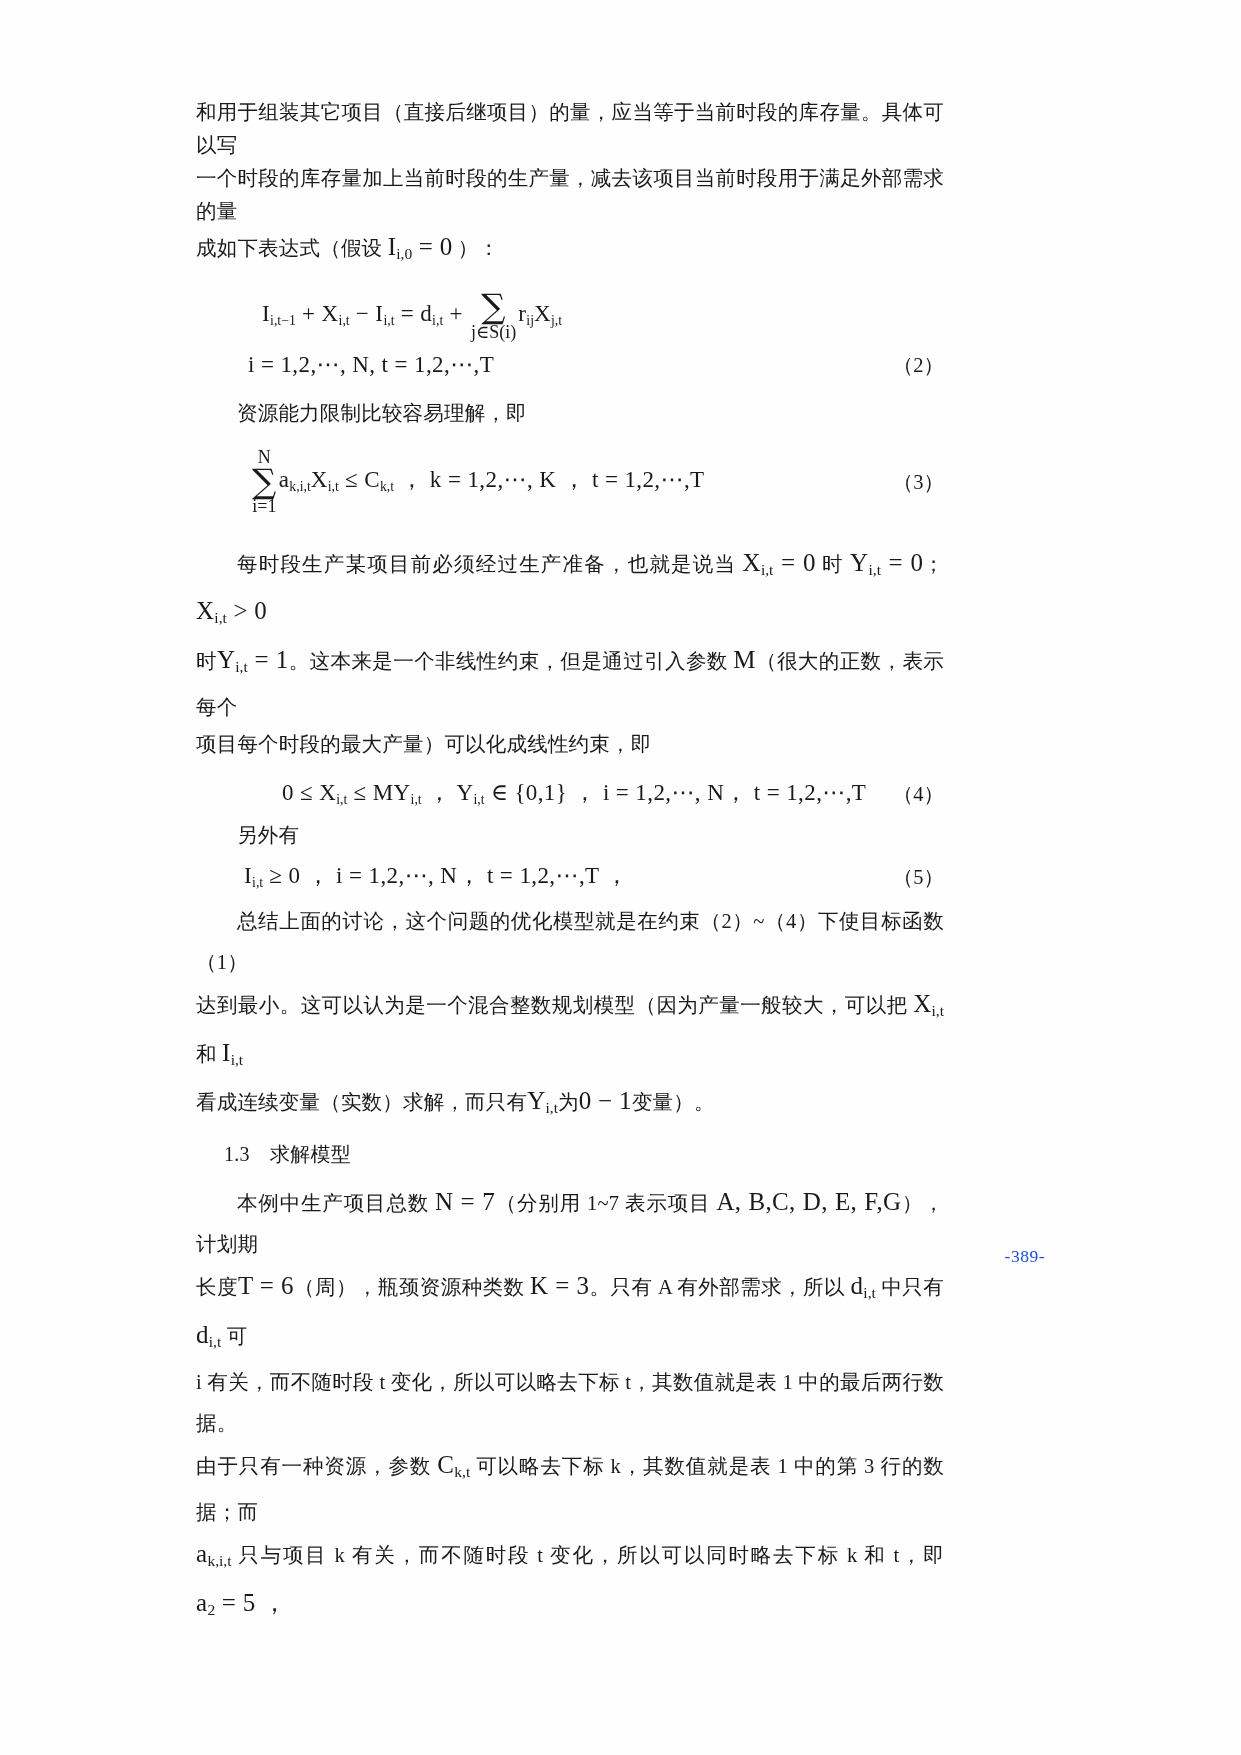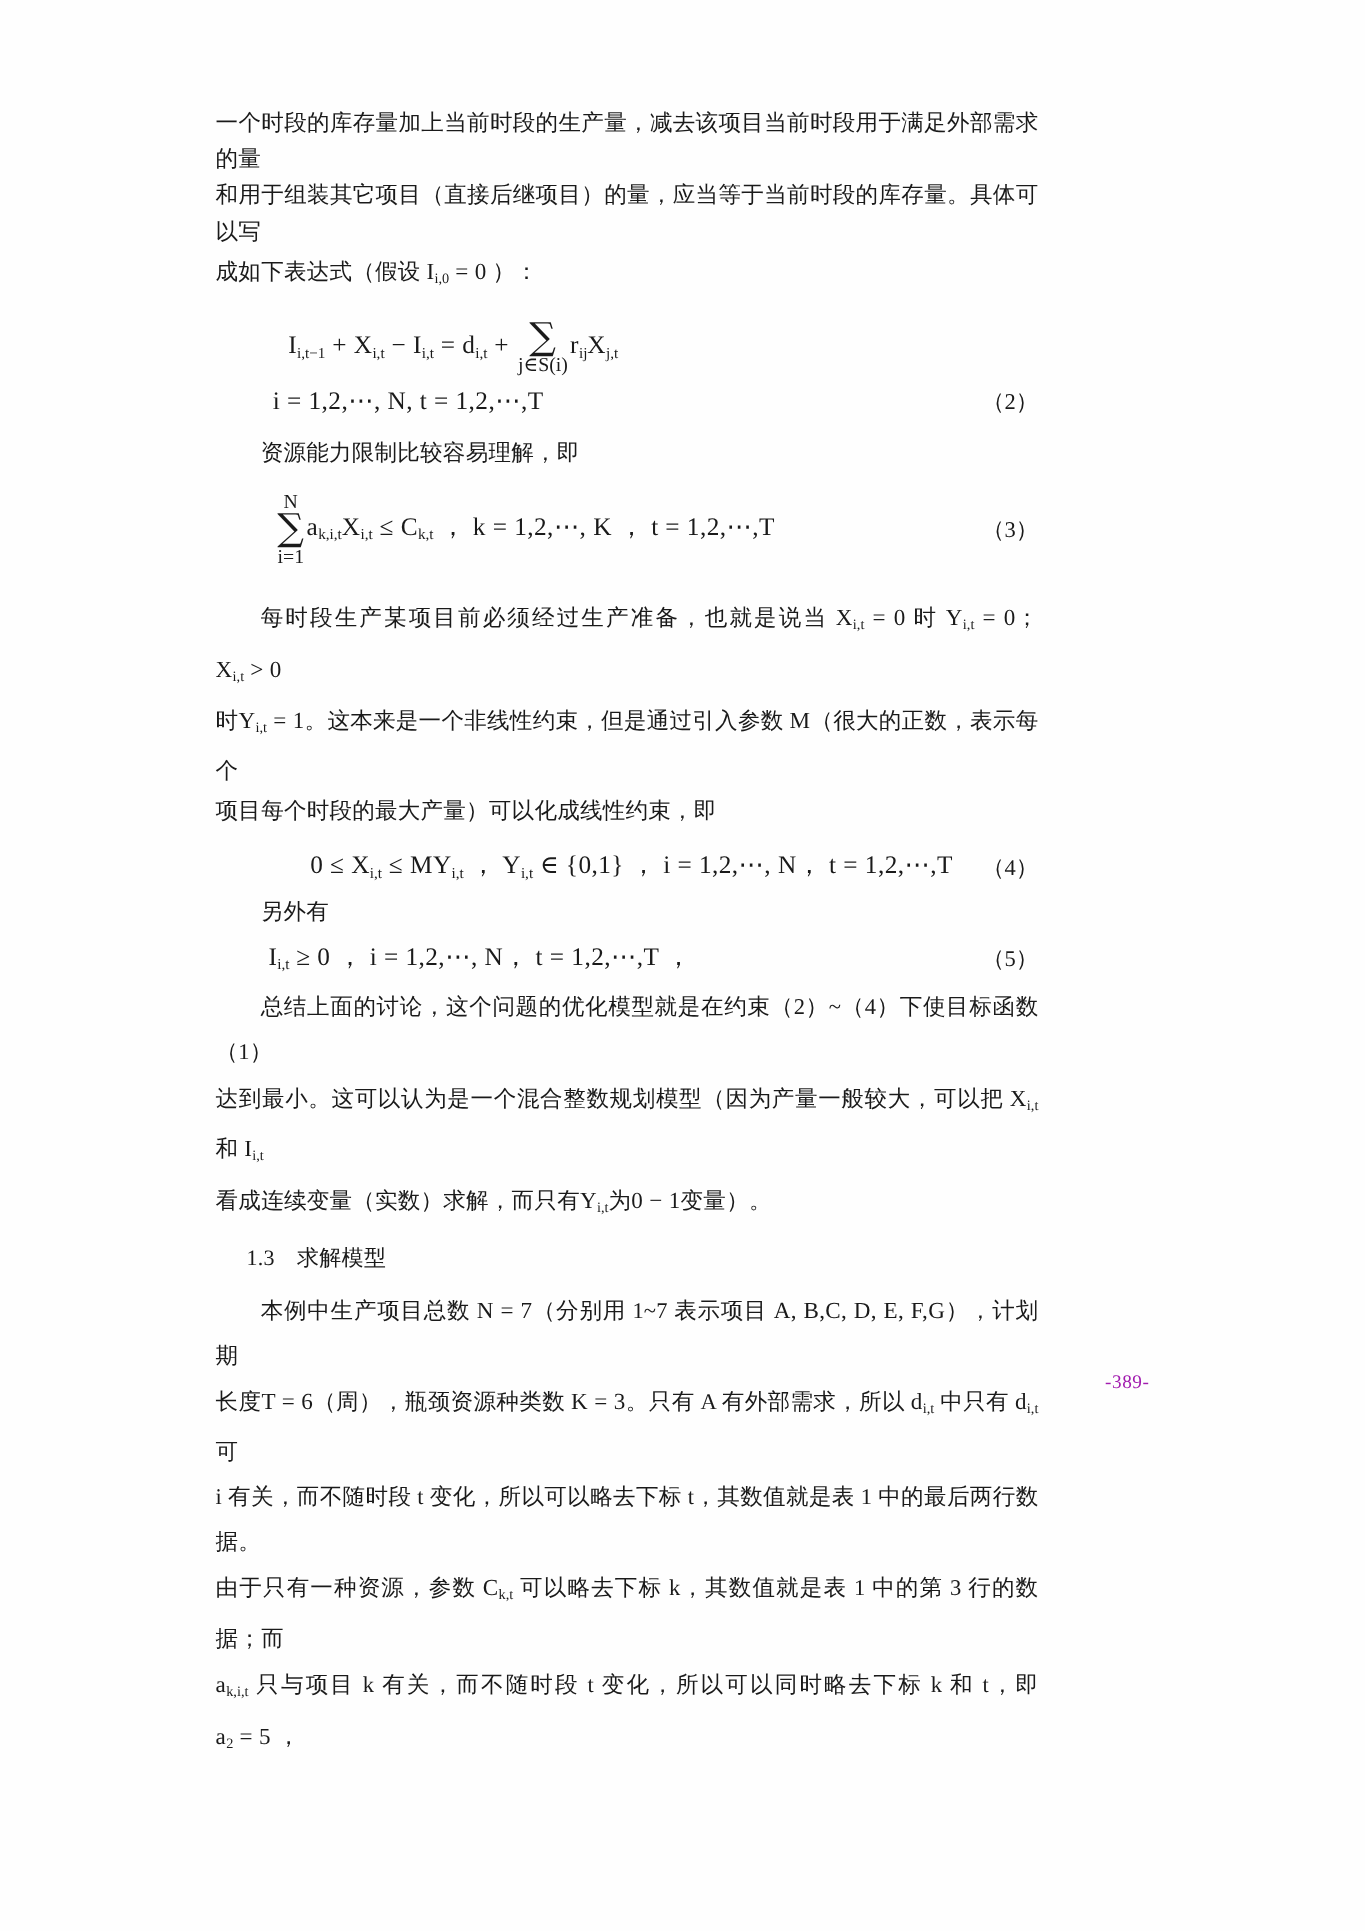--- a/index.html
+++ b/index.html
@@ -35,21 +35,21 @@
     text-justify: inter-ideograph;
     margin: 0;
     letter-spacing: 0.2px;
   }
   .para.loose { line-height: 41px; }
   .para.indent2 { text-indent: 41px; }
 
   
   .m {
     font-family: "Liberation Serif", "DejaVu Serif", serif;
-    font-size: 21px;
+    font-size: 25px;
     letter-spacing: 0.3px;
     white-space: nowrap;
   }
   .m sub {
     font-size: 0.62em;
     vertical-align: -0.28em;
     letter-spacing: 0;
   }
   .mi { font-style: normal; }
 
@@ -114,45 +114,45 @@
   .spacer-s { height: 10px; }
   .spacer-m { height: 18px; }
   .spacer-l { height: 26px; }
 
   .pageno {
     position: absolute;
     right: 196px;
     top: 1246px;
     font-size: 17.5px;
     letter-spacing: 0.5px;
-    color: #a21caf;
+    color: #1d4ed8;
     font-family: "Liberation Serif", serif;
   }
 
   .sec-head {
     font-size: 20px;
     line-height: 33px;
     margin: 0;
     padding-left: 28px;
     letter-spacing: 0.3px;
   }
   .sec-head .num { margin-right: 20px; }
   .tight2 { line-height: 38px; }
 </style>
 </head>
 <body>
 
 <div class="page">
   <div class="content">
 
     <p class="para">
+      <span>和用于组装其它项目（直接后继项目）的量，应当等于当前时段的库存量。具体可以写</span>
+    </p>
+    <p class="para">
       <span>一个时段的库存量加上当前时段的生产量，减去该项目当前时段用于满足外部需求的量</span>
-    </p>
-    <p class="para">
-      <span>和用于组装其它项目（直接后继项目）的量，应当等于当前时段的库存量。具体可以写</span>
     </p>
     <p class="para tight2">
       <span>成如下表达式（假设 </span><span class="m"><span class="mi">I</span><sub>i,0</sub><span> = 0</span></span><span> ）：</span>
     </p>
 
     <div class="spacer-m"></div>
 
     <div class="eqrow blk">
       <div class="eqbody eq-center-1">
         <span class="mi">I</span><sub>i,t−1</sub><span> + </span><span class="mi">X</span><sub>i,t</sub><span> − </span><span class="mi">I</span><sub>i,t</sub><span> = </span><span class="mi">d</span><sub>i,t</sub><span> + </span><span class="sum"><span class="glyph">∑</span><span class="lim bot">j∈S(i)</span></span><span class="mi">r</span><sub>ij</sub><span class="mi">X</span><sub>j,t</sub>

